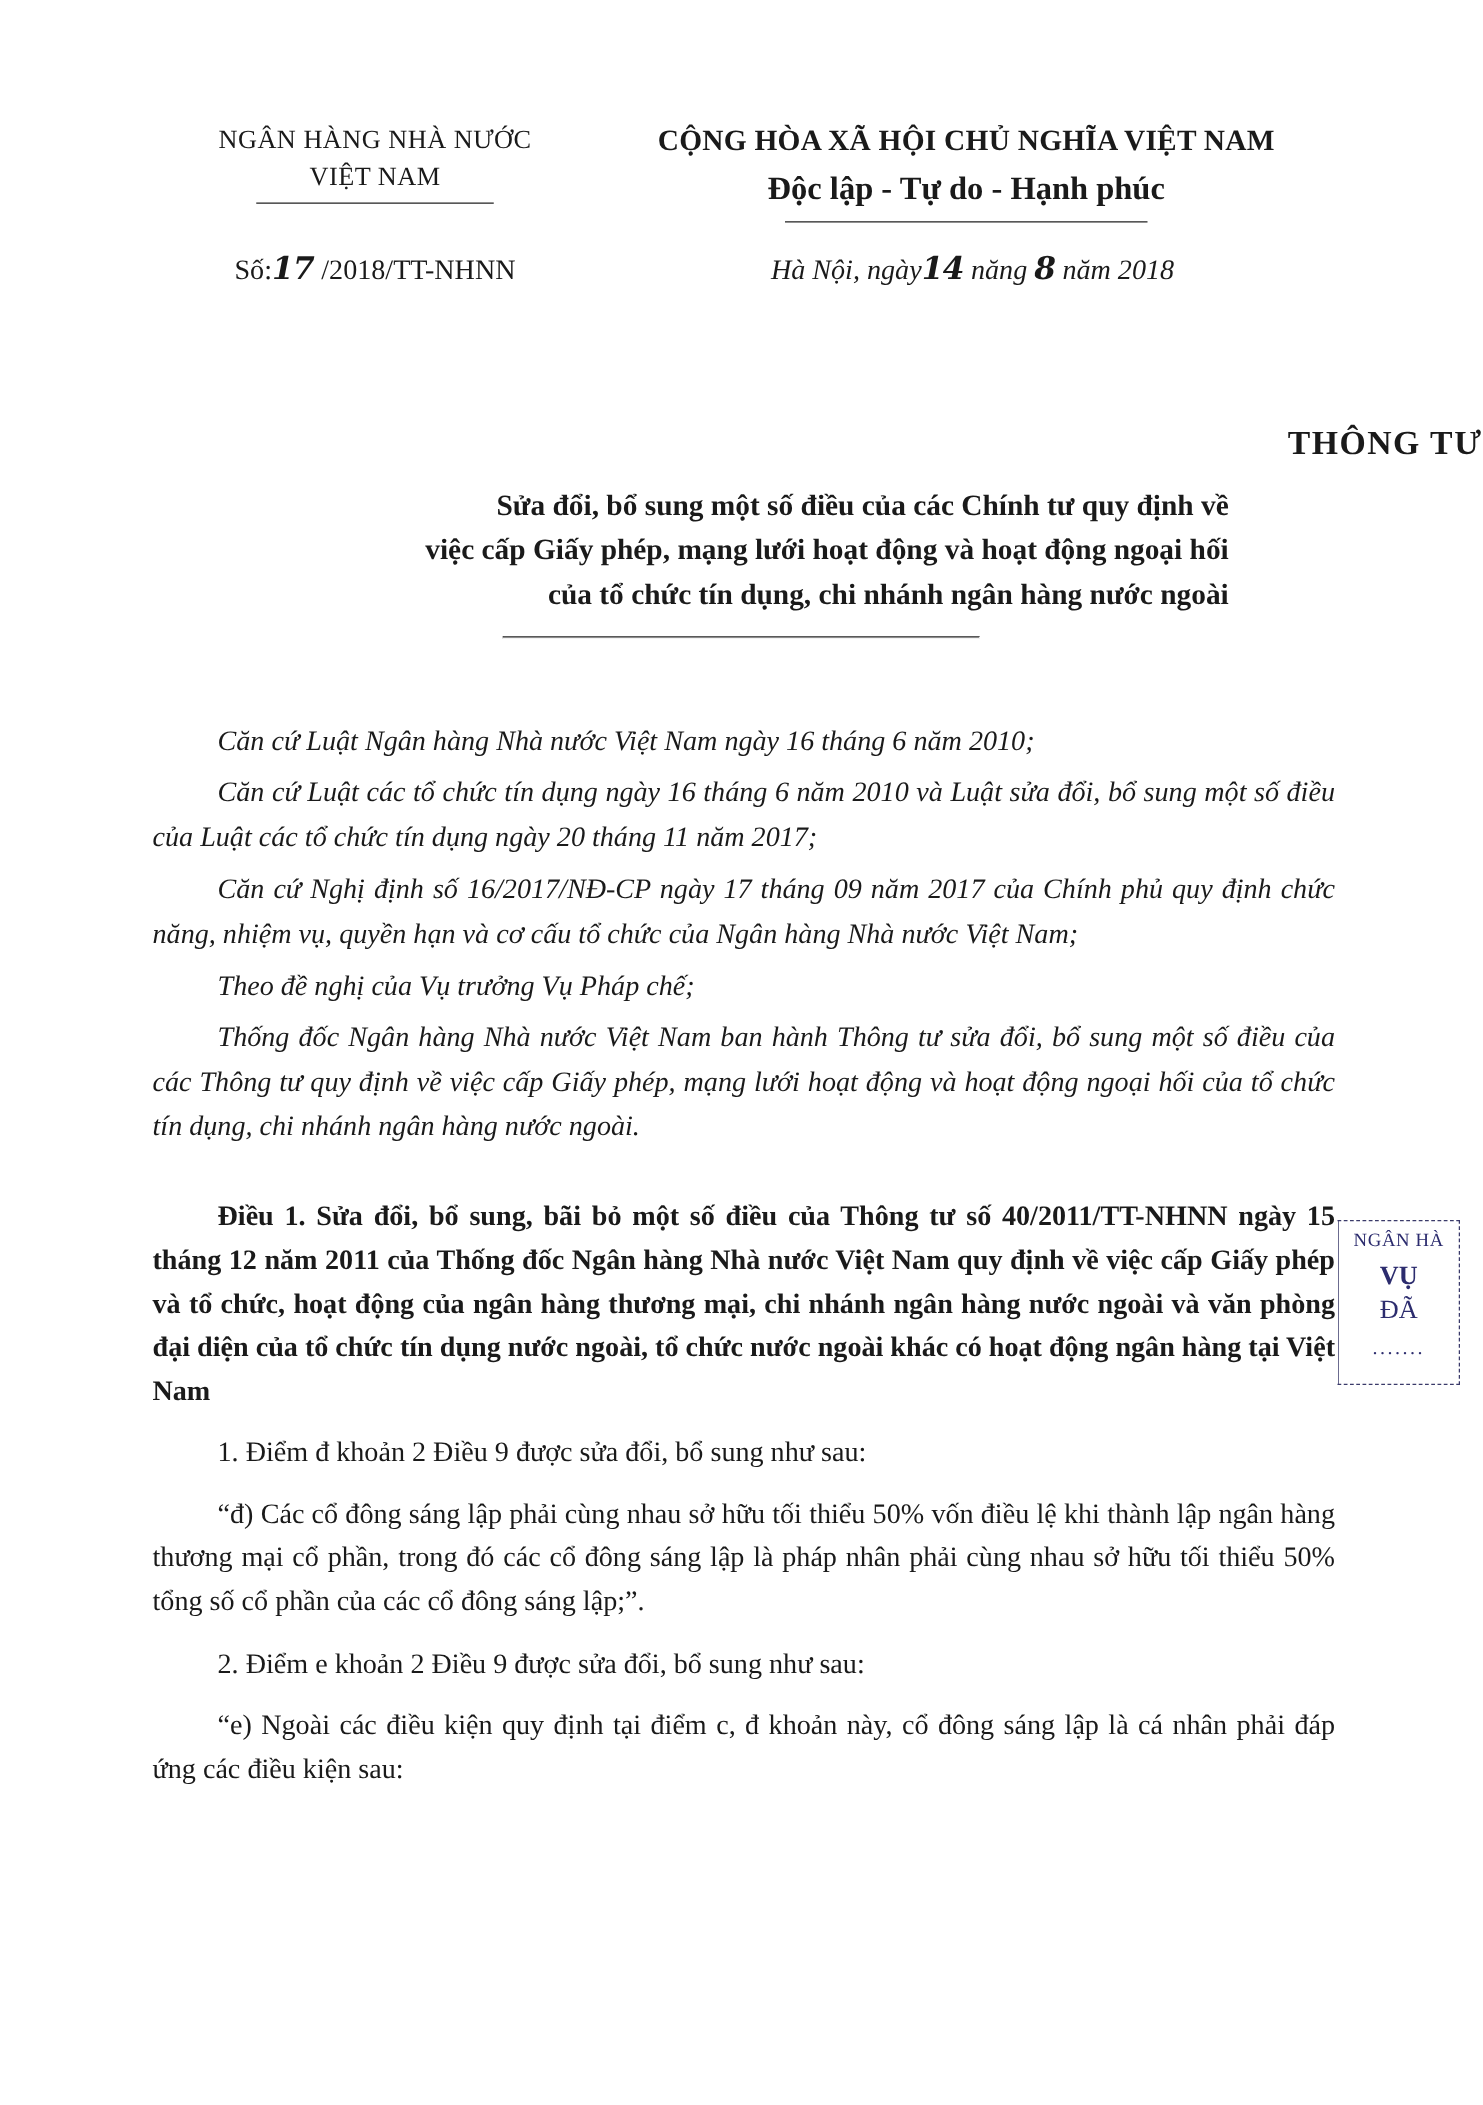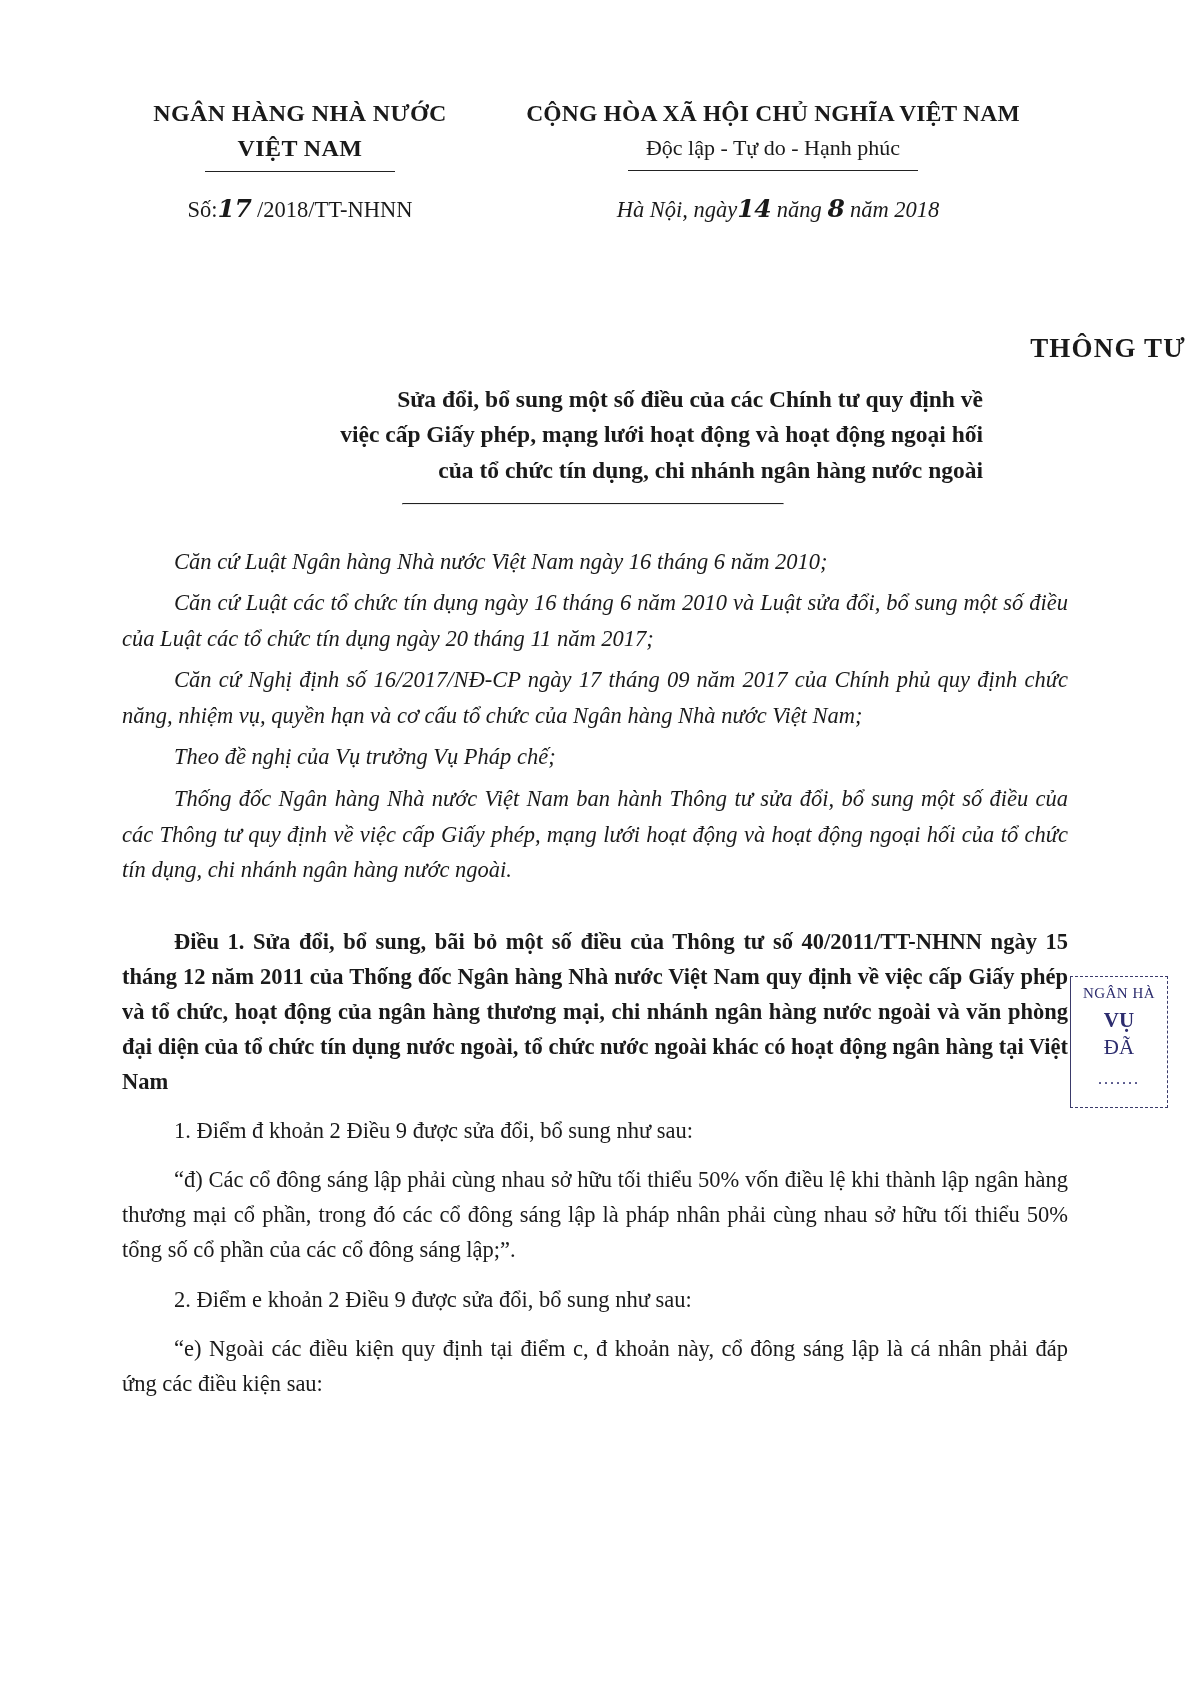--- a/index.html
+++ b/index.html
@@ -34,34 +34,34 @@
     width: 360px;
     margin-left: 120px;
     text-align: center;
   }
   .header-right {
     flex: 1;
     text-align: center;
     margin-right: 120px;
   }
   .org-line1, .org-line2 {
-    font-weight: bold;
-    font-size: 24px;
+    font-weight: normal;
+    font-size: 21px;
     letter-spacing: 0.4px;
     line-height: 1.45;
   }
   .nation-line1 {
     font-weight: bold;
     font-size: 23.5px;
     letter-spacing: 0.2px;
     line-height: 1.45;
   }
   .nation-line2 {
-    font-weight: normal;
-    font-size: 22px;
+    font-weight: bold;
+    font-size: 26px;
     line-height: 1.6;
   }
   .rule {
     border: none;
     border-top: 1.6px solid #222;
     margin: 5px auto 0 auto;
   }
   .rule-left { width: 190px; }
   .rule-right { width: 290px; }
 
@@ -123,21 +123,21 @@
   }
   .preamble p {
     font-style: italic;
     font-size: 22.5px;
     line-height: 1.58;
     margin: 0 0 6px 0;
     text-align: justify;
     text-indent: 52px;
   }
   .preamble {
-    margin-top: 39px;
+    margin-top: 64px;
   }
 
   
   .article {
     font-weight: bold;
     font-size: 22.5px;
     line-height: 1.56;
     text-align: justify;
     text-indent: 52px;
     margin-top: 36px;

